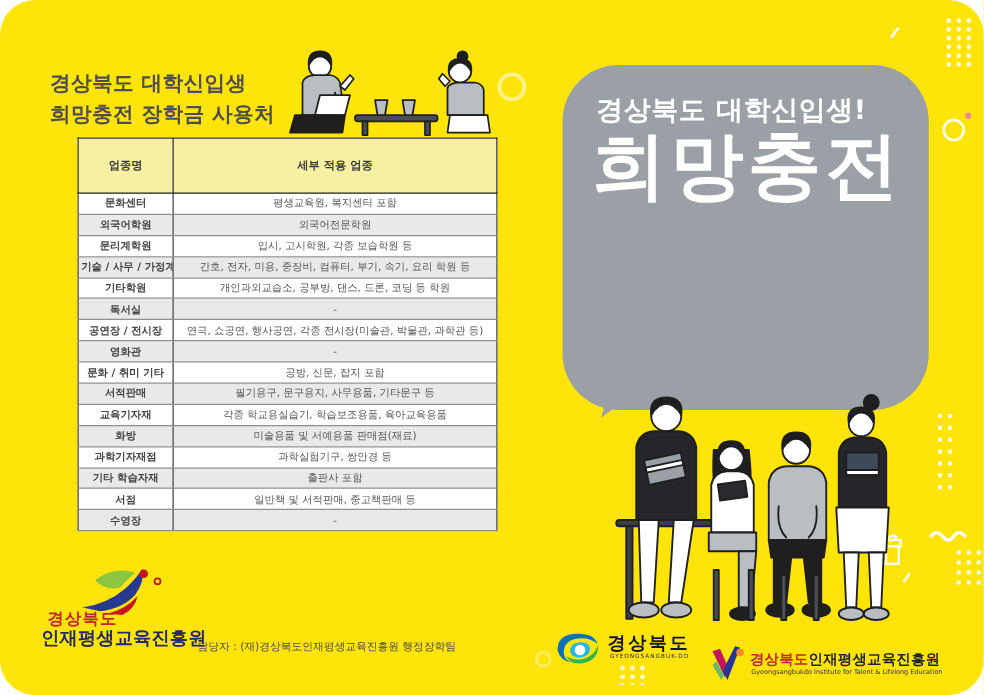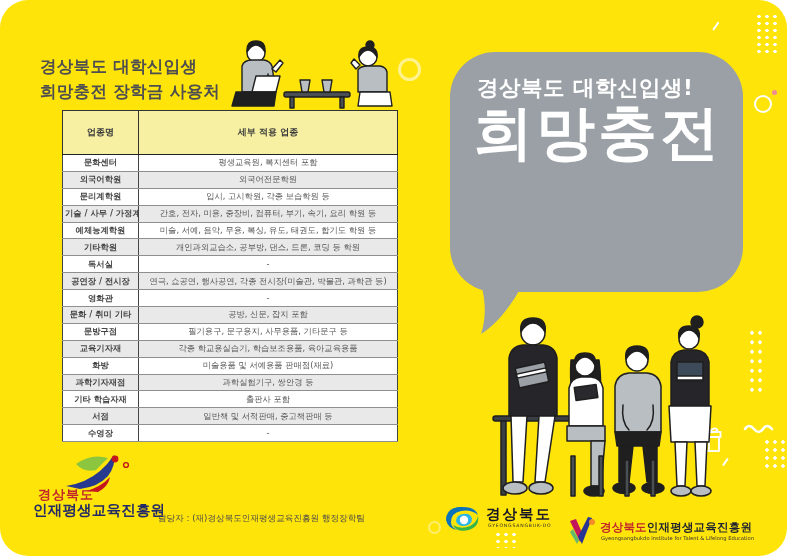--- a/index.html
+++ b/index.html
@@ -24,21 +24,21 @@
 
   .org-logo{position:absolute;left:30px;top:452px;width:140px;}
   .org-logo .emblem{position:absolute;left:28px;top:0;}
   .org-logo .l1{position:absolute;left:8px;top:34px;font-size:13px;font-weight:800;color:#c0272d;letter-spacing:1px;}
   .org-logo .l2{position:absolute;left:3px;top:49px;font-size:14.5px;font-weight:800;color:#232b66;letter-spacing:0.2px;white-space:nowrap;}
 
   .contact{position:absolute;left:158px;top:481px;font-size:8.6px;color:#4a4a4a;
     line-height:1.72;white-space:pre;}
 
   
-  .bubble{position:absolute;left:450px;top:52px;width:293px;height:240px;
+  .bubble{position:absolute;left:450px;top:52px;width:293px;height:276px;
     background:#9aa0a5;border-radius:45px;}
   .bubble-tail{position:absolute;left:477px;top:284px;}
   .bubble .tagline{position:absolute;left:27px;top:21px;font-size:21.5px;font-weight:700;
     color:#fff;letter-spacing:0.5px;}
   .bubble .headline{position:absolute;left:24px;top:48px;font-size:59px;font-weight:800;
     color:#fff;line-height:1.12;letter-spacing:3px;}
 
   .students{position:absolute;left:465px;top:310px;}
 
   
@@ -128,45 +128,41 @@
         </tr>
       <tr>
           <td class="k">문리계학원</td>
           <td>입시, 고시학원, 각종 보습학원 등</td>
         </tr>
       <tr>
           <td class="k">기술 / 사무 / 가정계학원</td>
           <td>간호, 전자, 미용, 중장비, 컴퓨터, 부기, 속기, 요리 학원 등</td>
         </tr>
       <tr>
-          <td class="k">예체능계학원</td>
-          <td>미술, 서예, 음악, 무용, 복싱, 유도, 태권도, 합기도 학원 등</td>
-        </tr>
-      <tr>
           <td class="k">기타학원</td>
           <td>개인과외교습소, 공부방, 댄스, 드론, 코딩 등 학원</td>
         </tr>
       <tr>
           <td class="k">독서실</td>
           <td>-</td>
         </tr>
       <tr>
           <td class="k">공연장 / 전시장</td>
           <td>연극, 쇼공연, 행사공연, 각종 전시장(미술관, 박물관, 과학관 등)</td>
         </tr>
       <tr>
           <td class="k">영화관</td>
           <td>-</td>
         </tr>
       <tr>
           <td class="k">문화 / 취미 기타</td>
           <td>공방, 신문, 잡지 포함</td>
         </tr>
       <tr>
-          <td class="k">문방구점</td>
+          <td class="k">서적판매</td>
           <td>필기용구, 문구용지, 사무용품, 기타문구 등</td>
         </tr>
       <tr>
           <td class="k">교육기자재</td>
           <td>각종 학교용실습기, 학습보조용품, 육아교육용품</td>
         </tr>
       <tr>
           <td class="k">화방</td>
           <td>미술용품 및 서예용품 판매점(재료)</td>
         </tr>

